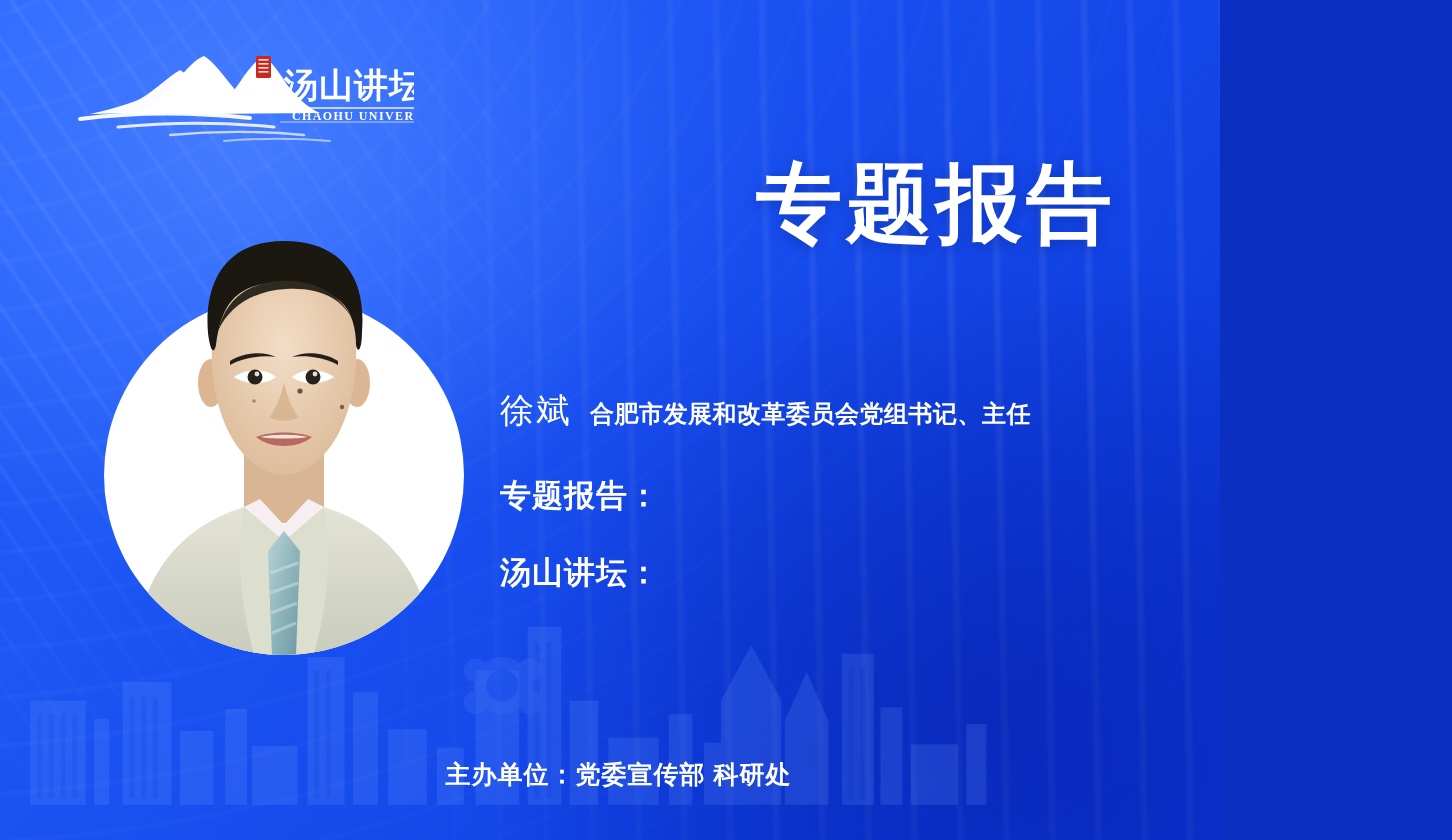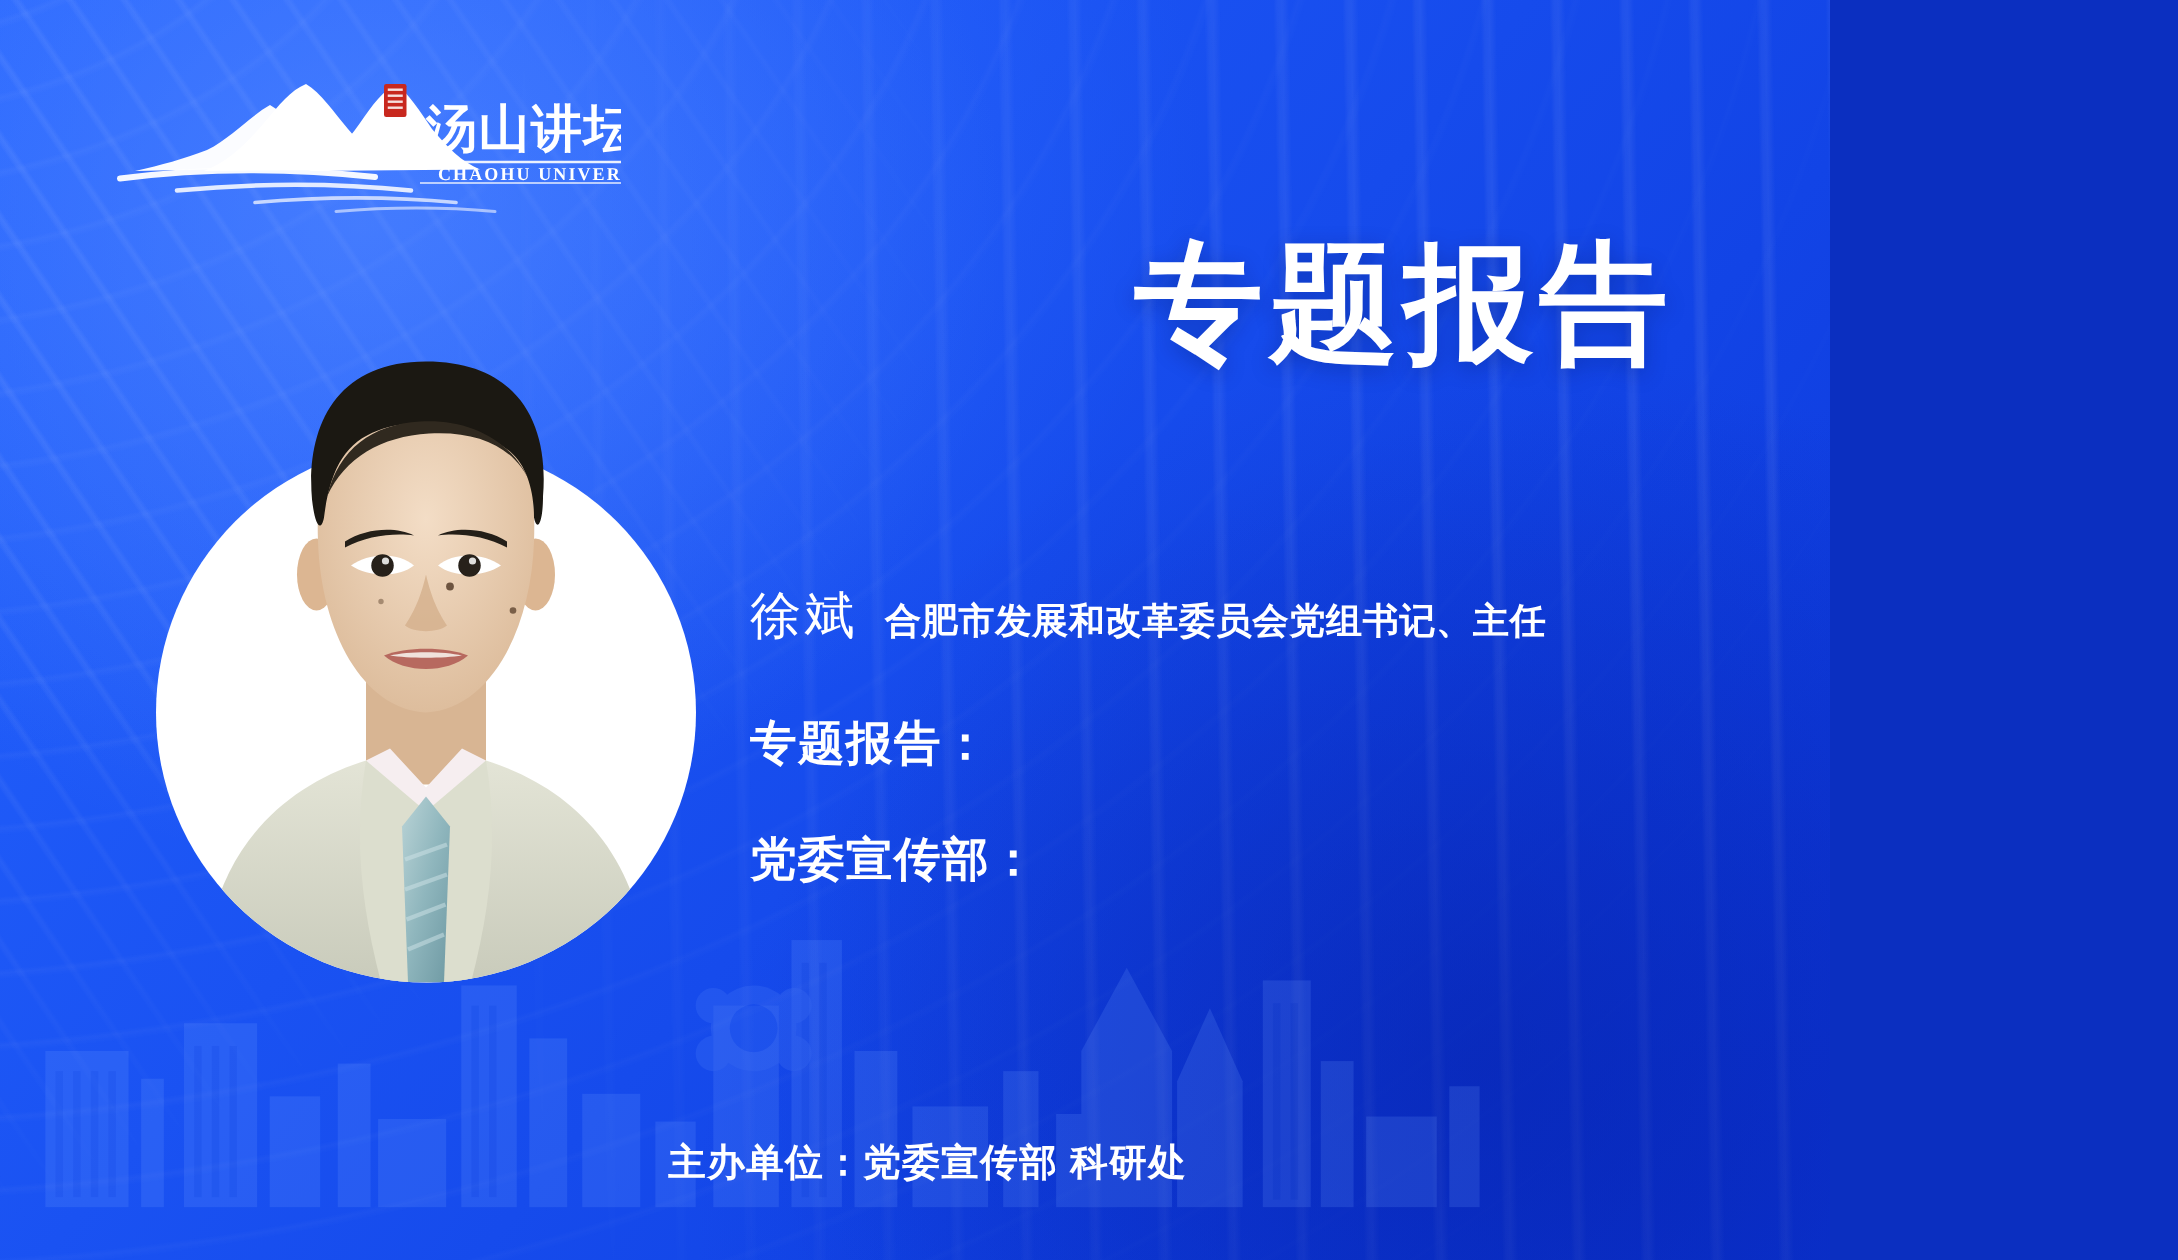--- a/index.html
+++ b/index.html
@@ -331,18 +331,18 @@
   <div class="info">
 
 
     <div class="row-speaker">
       <span class="speaker-name">徐斌</span>
       <span class="speaker-title">合肥市发展和改革委员会党组书记、主任</span>
     </div>
 
     <div class="info-label row-gap-lbl">专题报告：</div>
 
-    <div class="info-label row-gap-lbl">党委宣传部：</div>
+    <div class="info-label row-gap-lbl">汤山讲坛：</div>
   </div>
 
   <div class="footer">主办单位：党委宣传部  科研处</div>
 
 </div>
 
 </body></html>

